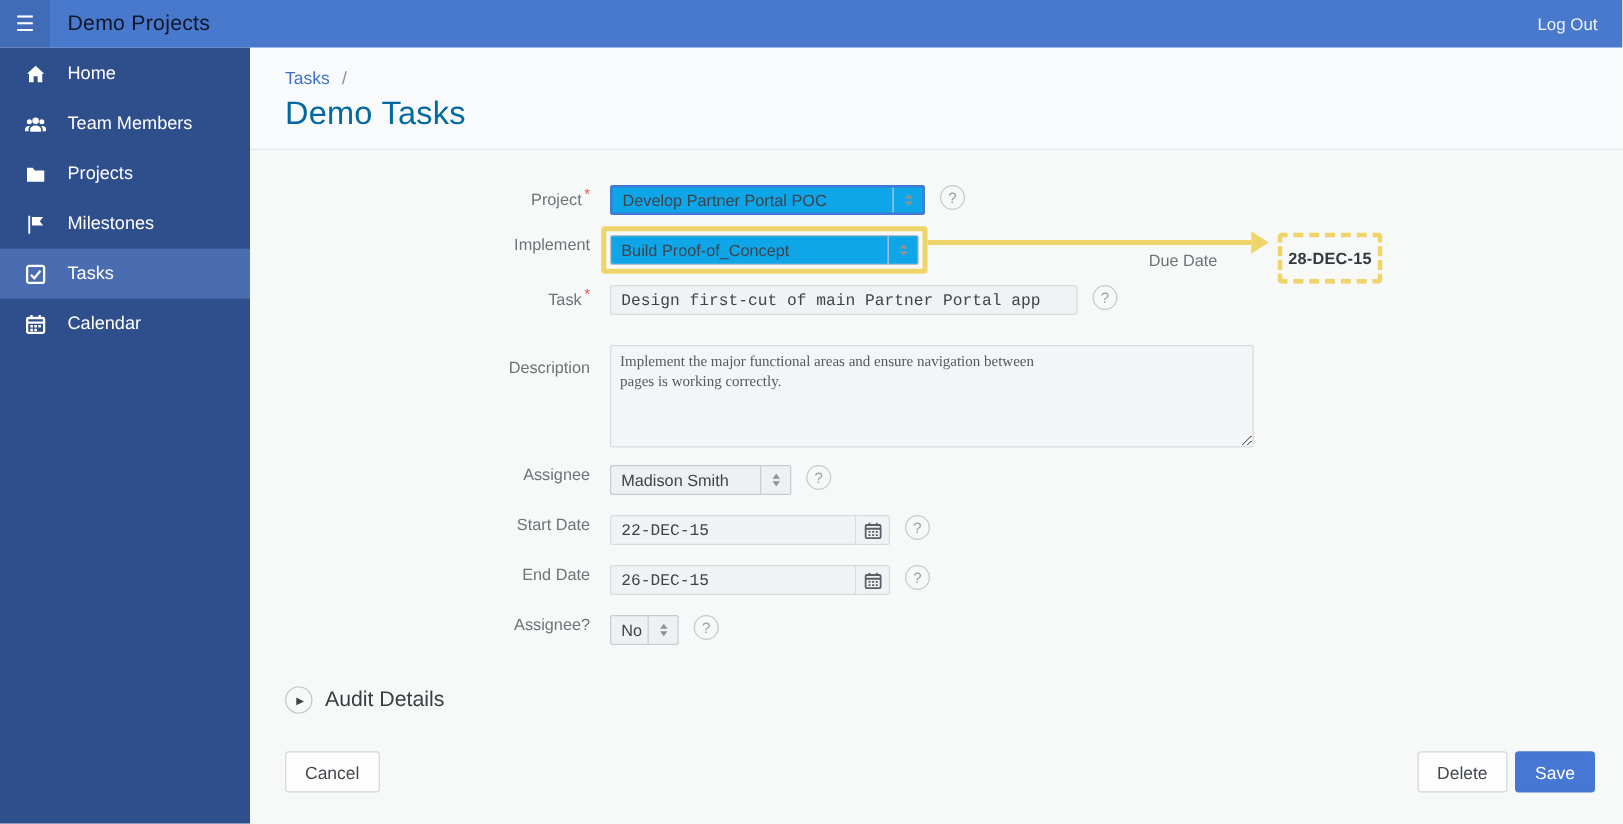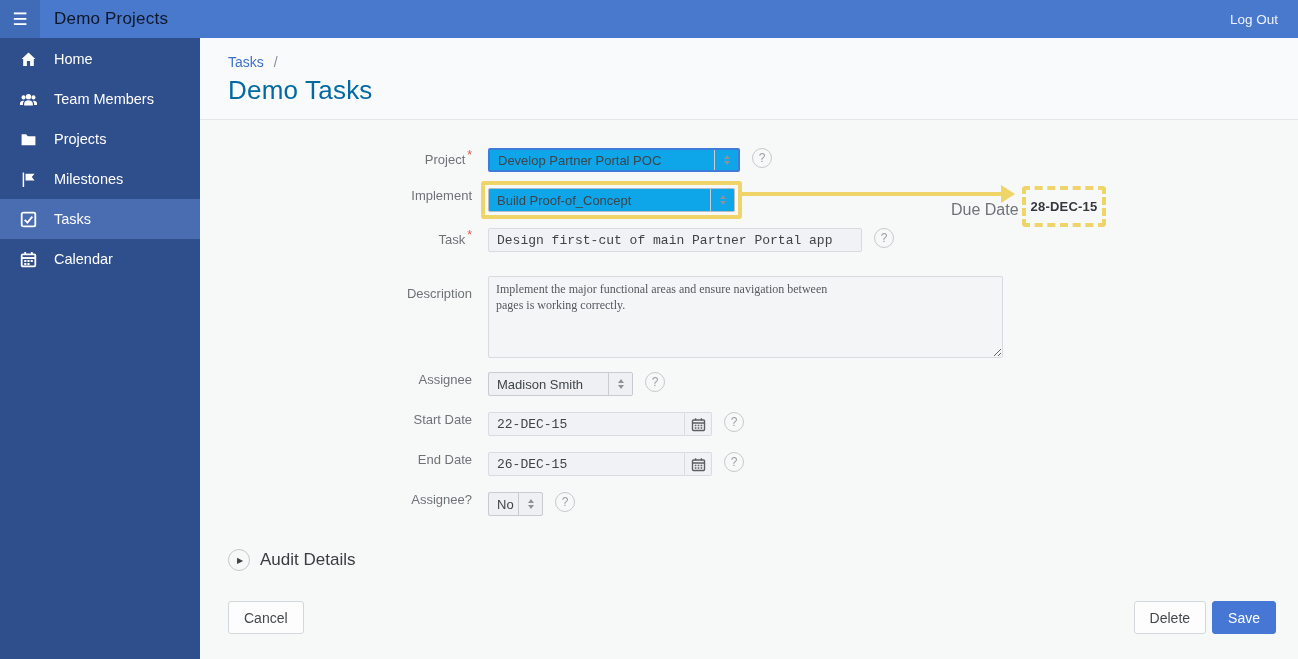--- a/index.html
+++ b/index.html
@@ -70,21 +70,21 @@
 
   .help{width:20px;height:20px;border:1px solid #c6c9ce;border-radius:50%;margin-left:12px;flex:none;
     display:flex;align-items:center;justify-content:center;font-size:12px;color:#9aa0a6;cursor:pointer;background:transparent}
 
   
   .form-row.milestone{position:relative}
   .hl-wrap{border:4px solid var(--yellow);border-radius:3px;padding:3px;margin:-7px 0 -7px -7px;background:transparent}
   .ann-arrow{position:absolute;left:514px;top:4px;width:259px;height:4px;background:var(--yellow)}
   .ann-arrow::after{content:"";position:absolute;right:-14px;top:-7px;width:0;height:0;
     border-left:14px solid var(--yellow);border-top:9px solid transparent;border-bottom:9px solid transparent}
-  .ann-duedate{position:absolute;left:723px;top:13px;font-size:16px;color:var(--label-gray)}
+  .ann-duedate{position:absolute;left:691px;top:13px;font-size:13px;color:var(--label-gray)}
   .ann-box{position:absolute;left:794px;top:-2px;width:84px;height:41px;border:4px dashed var(--yellow);
     border-radius:4px;display:flex;align-items:center;justify-content:center;
     font-size:13px;font-weight:bold;color:#34383c;letter-spacing:.2px}
 
   
   .audit-row{margin-top:13px;display:flex;align-items:center;gap:10px;height:30px}
   .audit-btn{width:22px;height:22px;border:1px solid #c6c9ce;border-radius:50%;background:transparent;
     display:flex;align-items:center;justify-content:center;cursor:pointer;font-size:8px;color:#3f4347;padding-left:2px}
   .audit-label{font-size:17px;color:#3a3e42}
 

